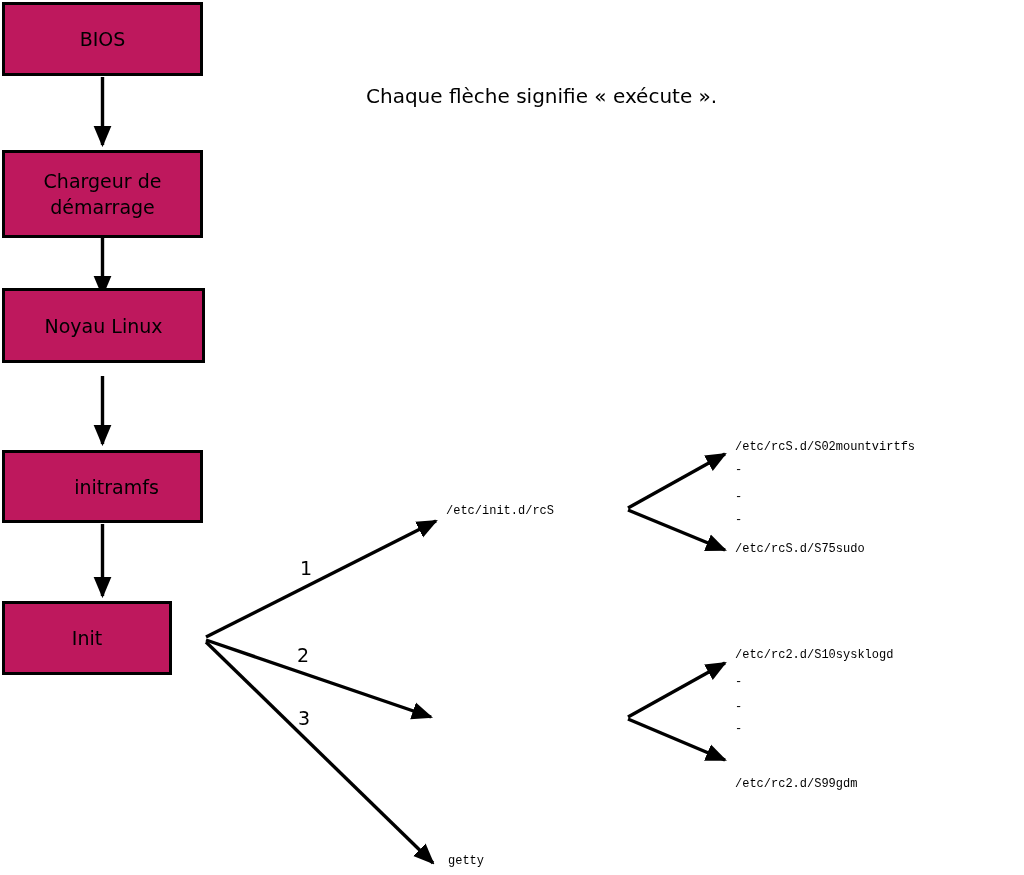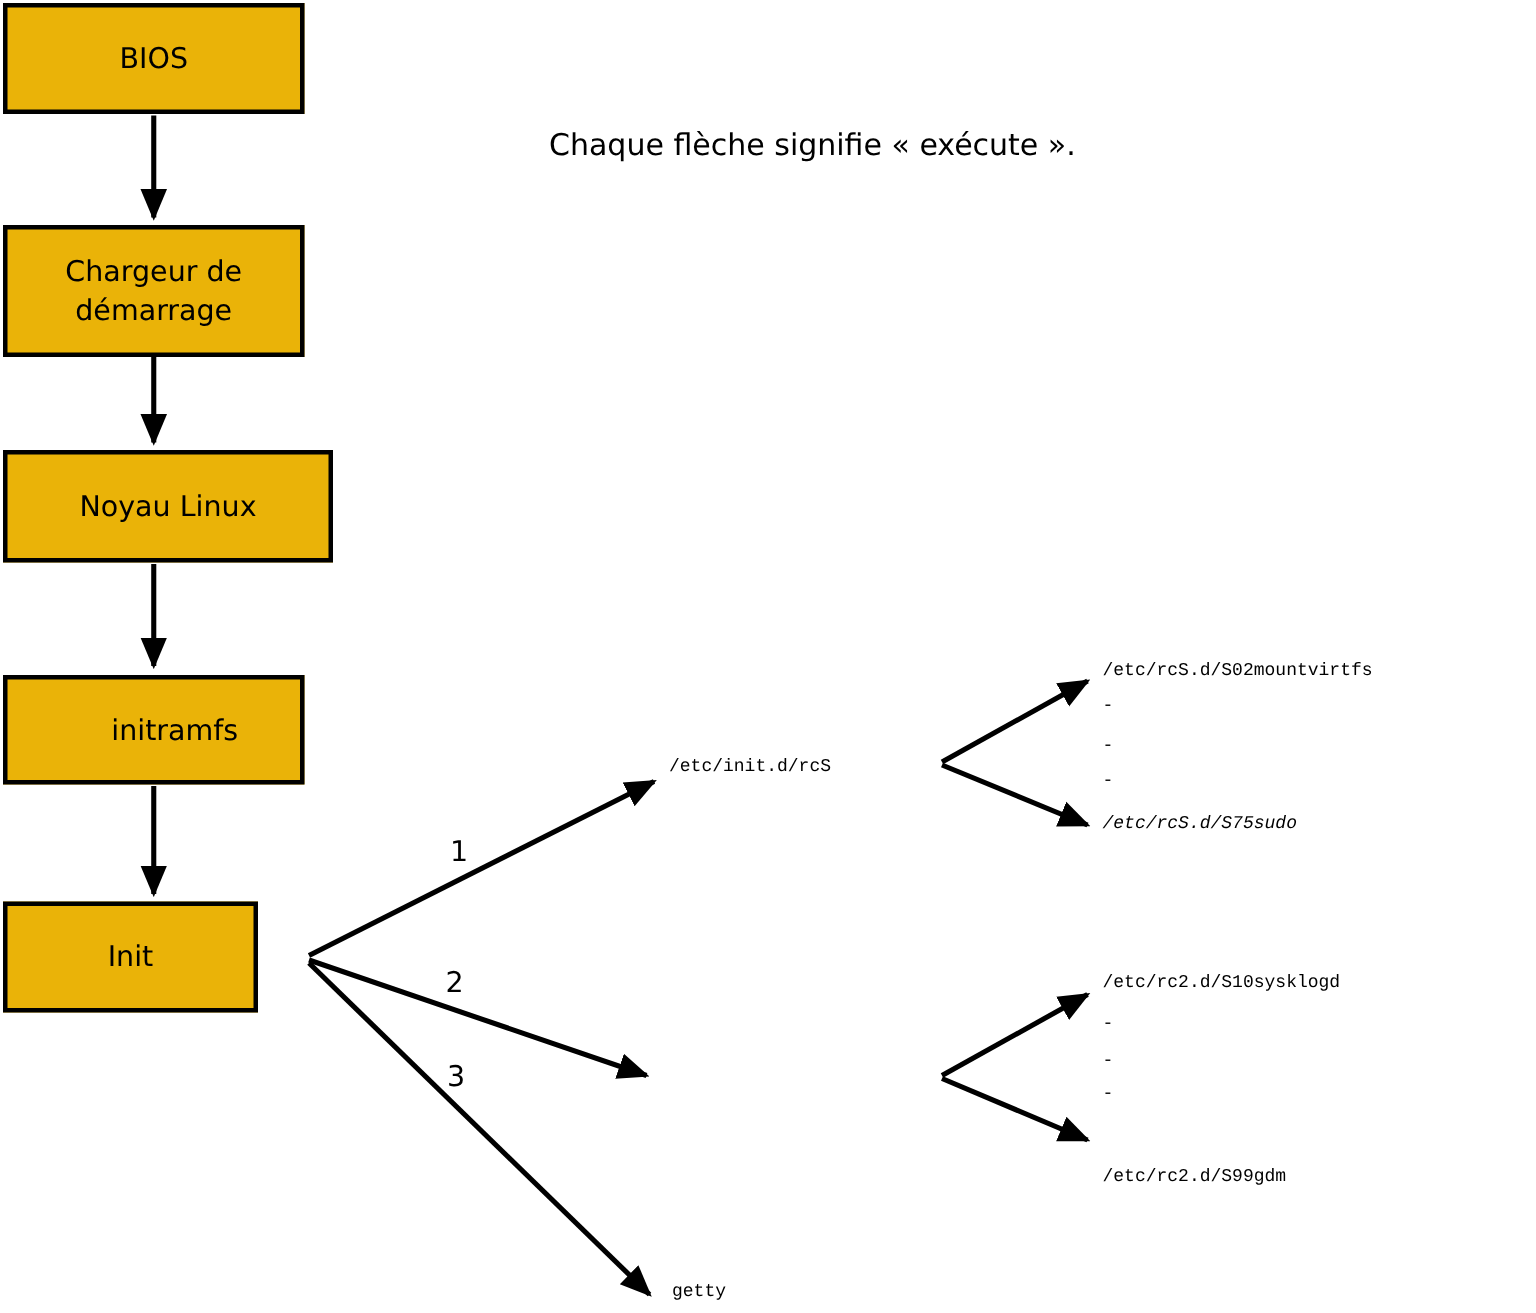--- a/index.html
+++ b/index.html
@@ -21,51 +21,51 @@
     left: 0;
     top: 0;
     width: 1024px;
     height: 875px;
     pointer-events: none;
   }
   .node {
     position: absolute;
     box-sizing: border-box;
     border: 3px solid #000000;
-    background: #eab308;
+    background: #be185d;
     display: flex;
     align-items: center;
     justify-content: center;
     text-align: center;
     font-size: 19px;
     line-height: 26px;
     white-space: pre-line;
   }
   .node-bios       { left: 2px;  top: 2px;   width: 201px; height: 74px; }
   .node-bootloader { left: 2px;  top: 150px; width: 201px; height: 88px; }
-  .node-kernel     { left: 2px;  top: 300px; width: 220px; height: 75px; }
+  .node-kernel     { left: 2px;  top: 288px; width: 203px; height: 75px; }
   .node-initramfs  { left: 2px;  top: 450px; width: 201px; height: 73px; padding-left: 28px; }
   .node-init       { left: 2px;  top: 601px; width: 170px; height: 74px; }
   .note {
     position: absolute;
     left: 366px;
     top: 84px;
     font-size: 20px;
     white-space: nowrap;
   }
   .mono {
     position: absolute;
     font-family: "Liberation Mono", monospace;
     font-size: 12px;
     line-height: 21px;
     white-space: nowrap;
   }
   .lbl-rcs   { left: 446px; top: 501px; }
   .lbl-s02   { left: 735px; top: 437px; }
-  .lbl-s75   { left: 735px; top: 539px; font-style: italic; }
+  .lbl-s75   { left: 735px; top: 539px; }
   .lbl-rc2   { left: 438px; top: 707px; }
   .lbl-s10   { left: 735px; top: 645px; }
   .lbl-s99   { left: 735px; top: 774px; text-align: right; }
   .lbl-getty { left: 448px; top: 851px; }
   .dash { left: 735px; line-height: 20px; }
   .dash-r1a { top: 460px; }
   .dash-r1b { top: 487px; }
   .dash-r1c { top: 510px; }
   .dash-r2a { top: 672px; }
   .dash-r2b { top: 697px; }

